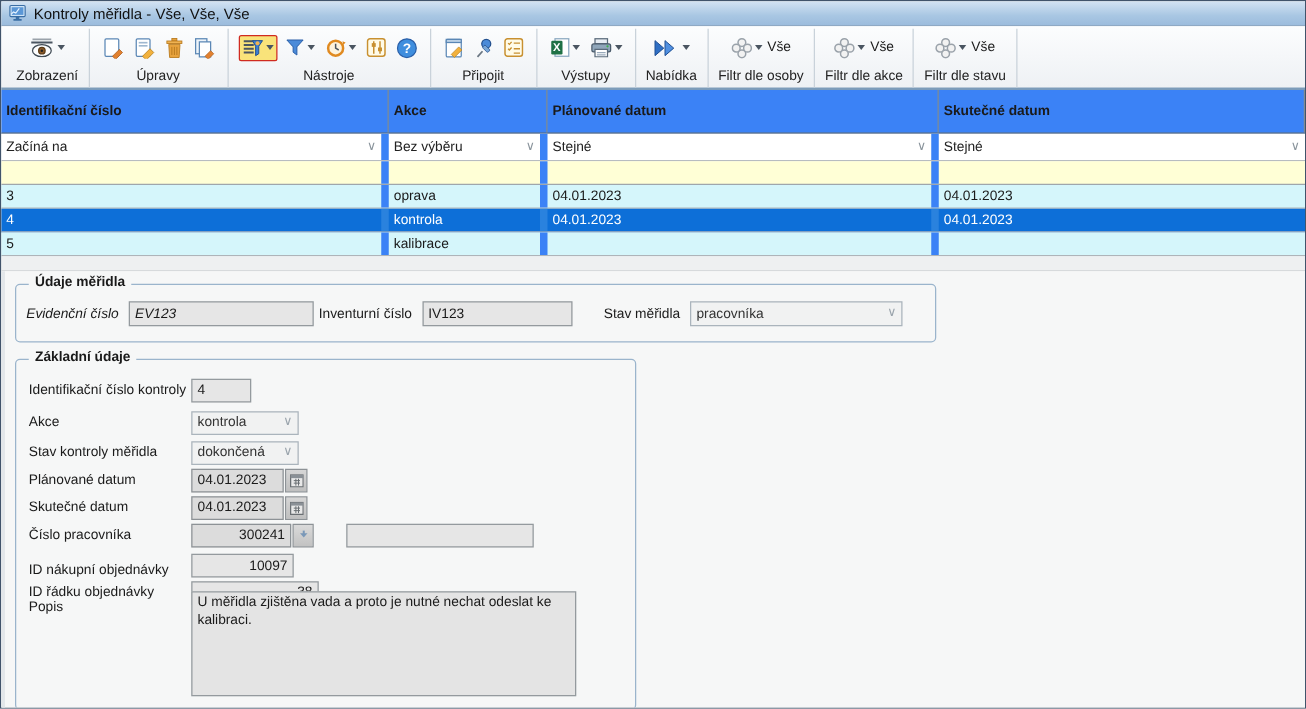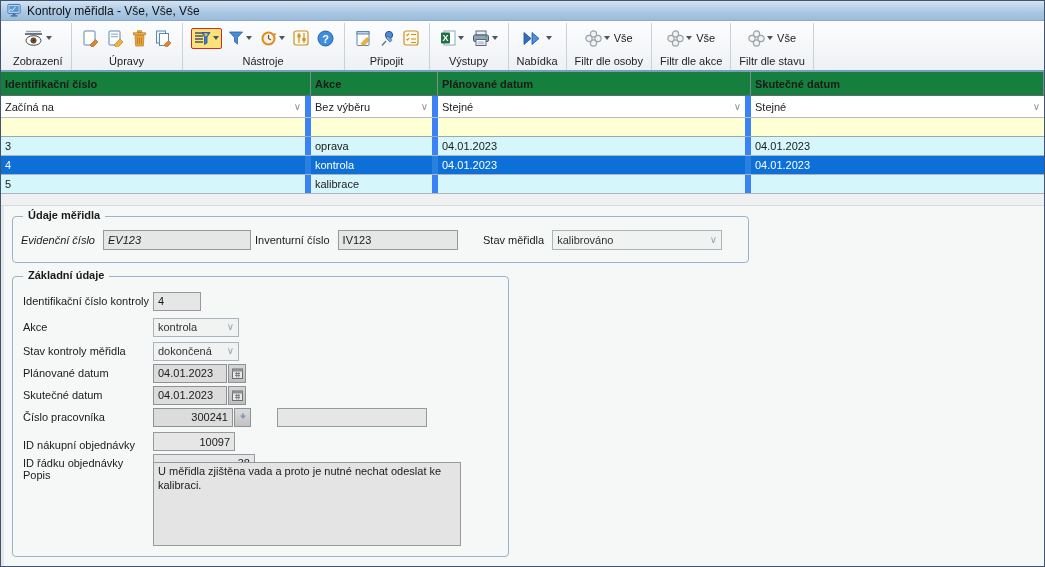--- a/index.html
+++ b/index.html
@@ -28,21 +28,21 @@
   .dd { width:0; height:0; border-left:3px solid transparent; border-right:3px solid transparent;
         border-top:4px solid #4a5561; display:inline-block; }
   .vse { margin-left:2px; }
 
   
   .grid { width:1045px; }
   .grow { display:flex; }
   .gcell { border-right:6px solid #3b82f6; padding:0 4px; display:flex; align-items:center;
            overflow:hidden; white-space:nowrap; }
   .c0 { width:310px; } .c1 { width:127px; } .c2 { width:313px; } .c3 { width:293px; border-right:none; }
-  .ghead { height:24px; background:#15803d; border-bottom:1px solid #5f6a72; font-weight:bold; }
+  .ghead { height:35px; background:#3b82f6; border-bottom:1px solid #5f6a72; font-weight:bold; }
   .ghead .gcell { border-right:1px solid #7f8b93; }
   .gfilter { height:22px; background:#fff; border-bottom:1px solid #b7bcc0; }
   .gfilter .gcell { justify-content:space-between; color:#222; }
   .chev { color:#8a949c; font-size:10px; line-height:10px; }
   .gsearch { height:19px; background:#ffffd6; border-bottom:1px solid #9fa6ac; }
   .gdata { height:19px; background:#d5f6fb; border-bottom:1px solid #aeb4b9; }
   .gdata.selected { background:#0d6fd8; color:#fff; }
   .gdata.selected .gcell { border-right-color:#2a82de; }
   .gfill { height:12px; background:#eef0f1; border-bottom:1px solid #d7dadc; }
 
@@ -363,21 +363,21 @@
         <span class="flabel">Evidenční číslo</span>
         <span class="ro" style="width:148px;">EV123</span>
       </div>
       <div class="fcluster" style="left:242px; top:13px;">
         <span class="flabel">Inventurní číslo</span>
         <span class="ro" style="width:120px;">IV123</span>
       </div>
       <div class="fcluster" style="left:470px; top:13px;">
         <span class="flabel">Stav měřidla</span>
         <span class="combo" style="width:170px;">
-          <span>kalibrováno</span>
+          <span>pracovníka</span>
             <span class="chev">∨</span>
         </span>
       </div>
     </div>
 
     <div class="gbox" style="left:8px; top:70px; width:497px; height:281px;">
       <span class="legend">Základní údaje</span>
 
       <div class="row2" style="top:14px;">
         <span class="flabel">Identifikační číslo kontroly</span>

